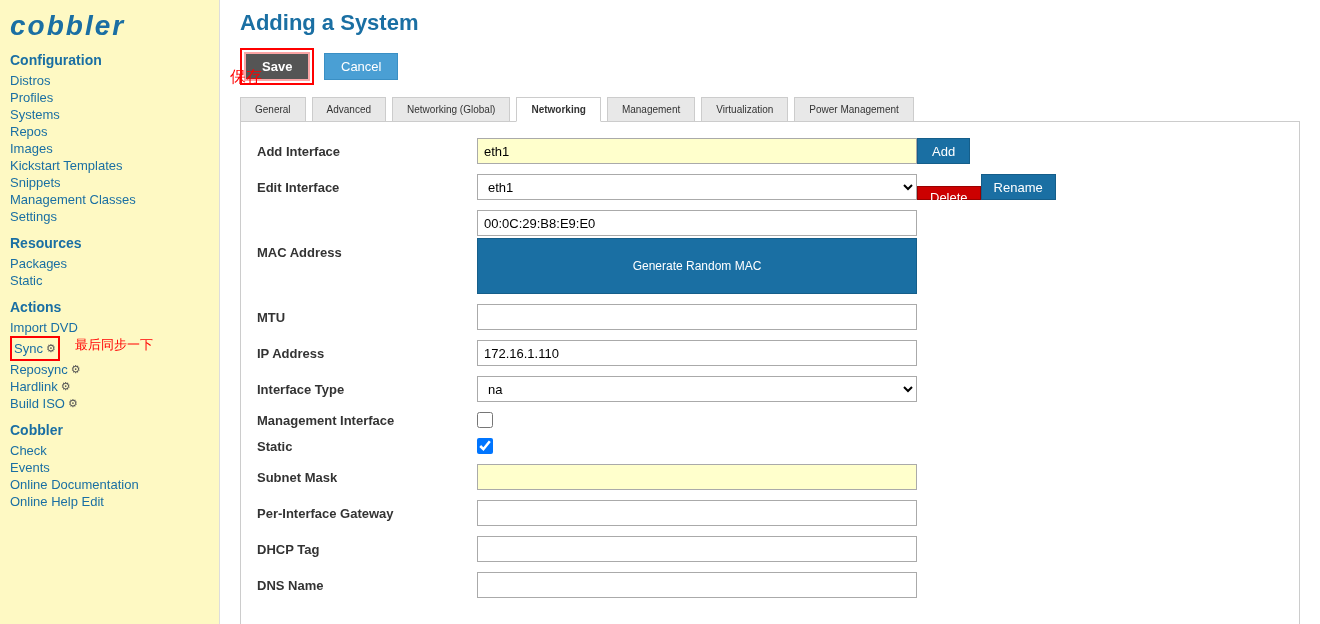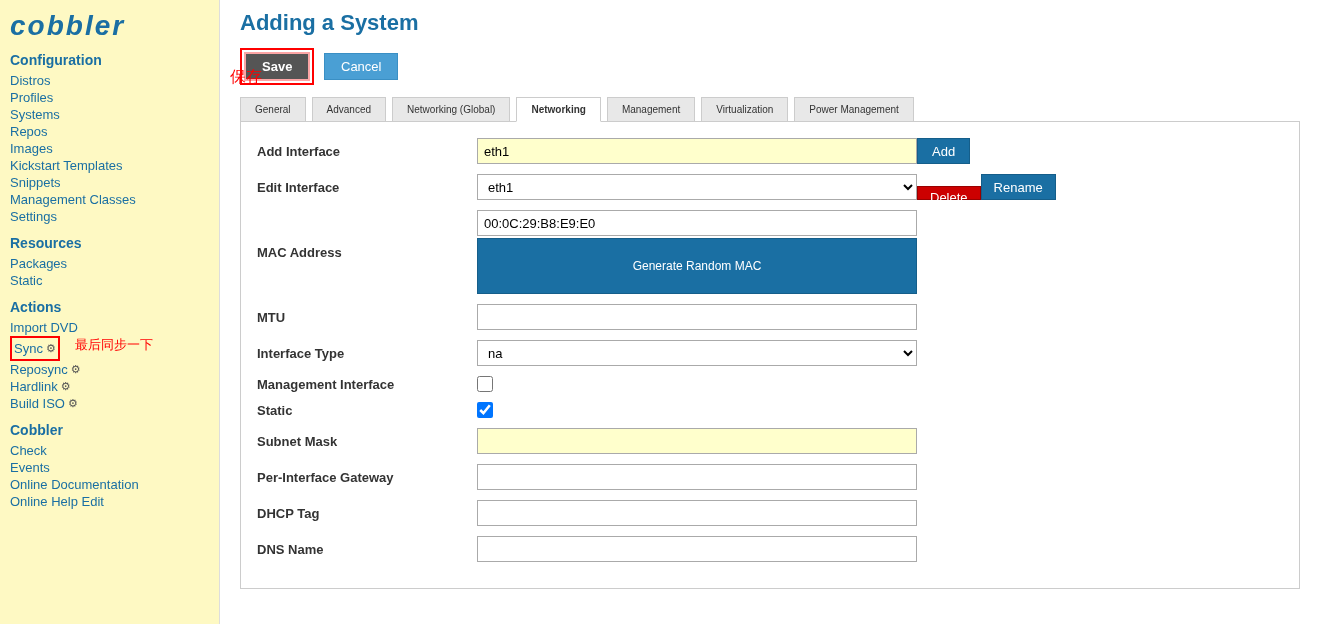--- a/index.html
+++ b/index.html
@@ -312,20 +312,24 @@
           <input class="form-input" type="text" value="00:0C:29:B8:E9:E0" style="">
           <button class="btn-generate-mac">Generate Random MAC</button>
         </div>
       </div>
 
       <div class="form-row">
         <div class="form-label">MTU</div>
         <input class="form-input" type="text" style="">
       </div>
 
+      <div class="form-row">
+        <div class="form-label">IP Address</div>
+        <input class="form-input" type="text" value="172.16.1.110" style="">
+      </div>
 
       <div class="form-row">
         <div class="form-label">Interface Type</div>
         <select class="form-select">
           <option>na</option>
           <option>bond</option>
           <option>bond_slave</option>
           <option>bridge</option>
           <option>bridge_slave</option>
           <option>bonded_bridge_slave</option>

